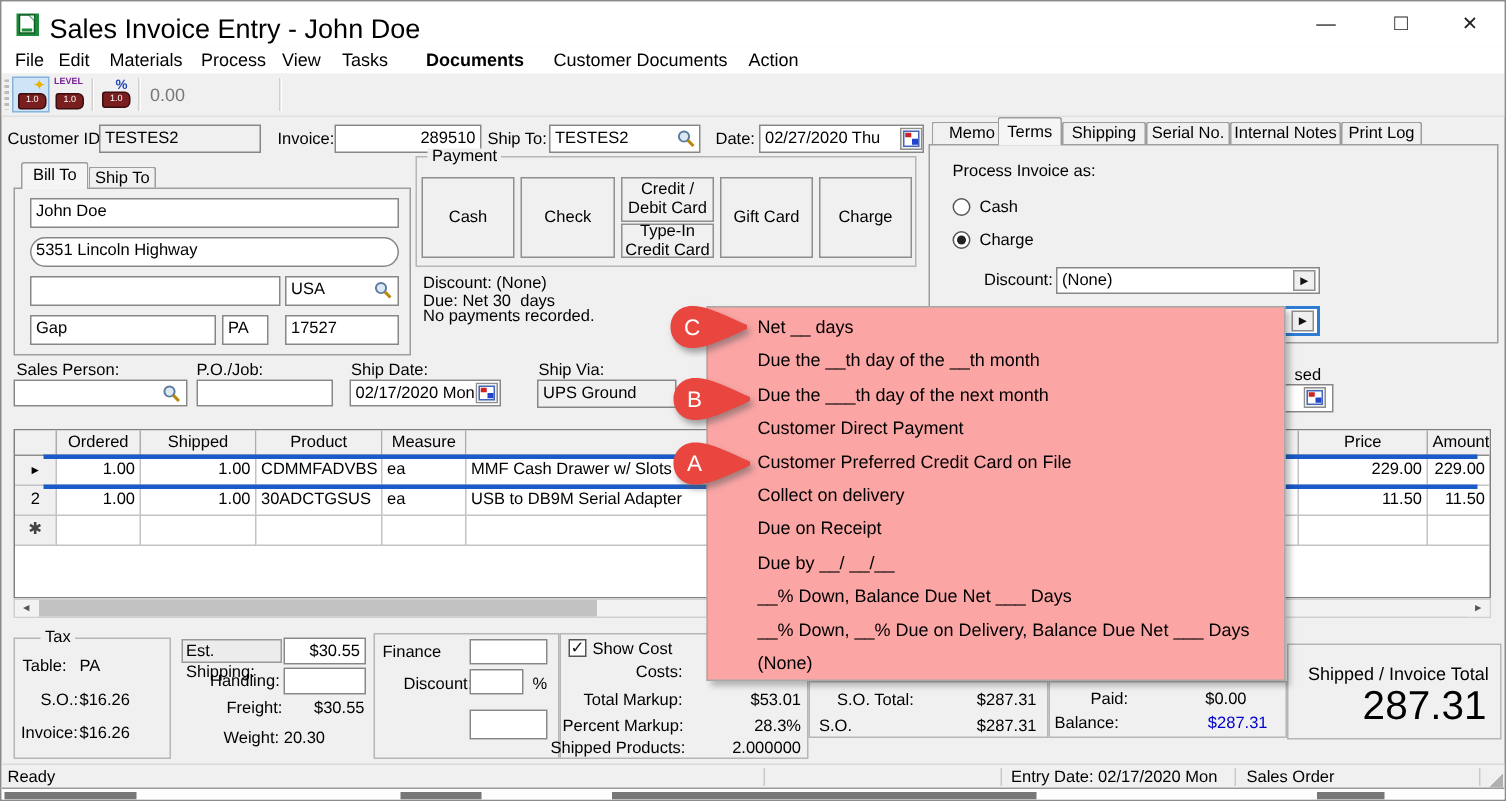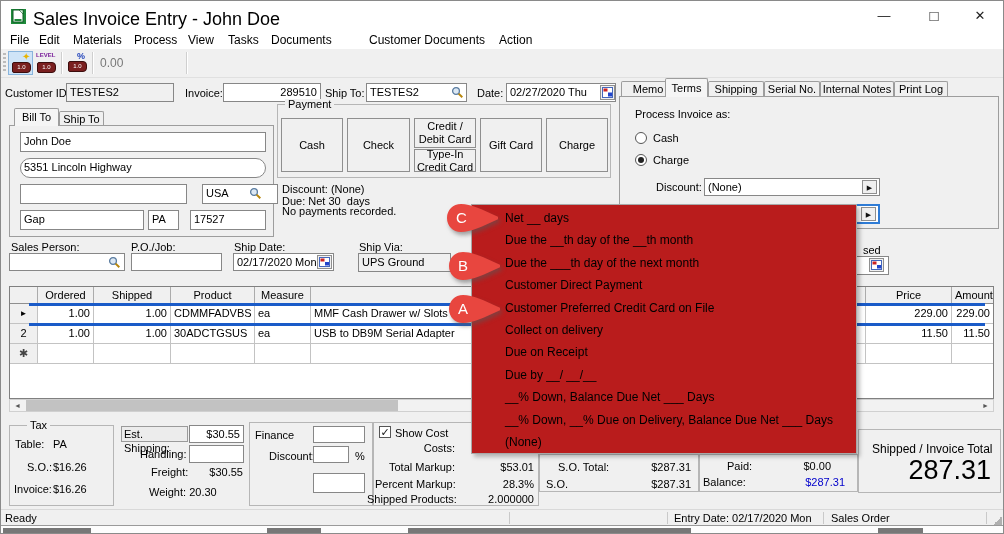--- a/index.html
+++ b/index.html
@@ -45,21 +45,21 @@
     padding:2px 3px;white-space:pre;overflow:hidden;line-height:14px;height:20px;}
   .ghead .gcell{background:#f0f0f0;border-right:1px solid #ababab;border-bottom:1px solid #8f8f8f;
     text-align:center;height:17px;padding-top:1px;}
   .grhdr{background:#f0f0f0;text-align:center;}
   .selbar{position:absolute;left:28px;width:956px;height:3px;background:#1a5bc8;z-index:2;}
   .scrollbar{position:absolute;left:8px;top:398px;width:985px;height:13px;background:#f2f2f2;border:1px solid #d0d0d0;box-sizing:border-box;}
   .sbtn{position:absolute;top:0;width:15px;height:11px;text-align:center;line-height:11px;font-size:7px;color:#555;background:#f2f2f2;}
   .sthumb{position:absolute;left:16px;top:0;width:372px;height:11px;background:#c2c2c2;}
   .statusbar{position:absolute;left:0;top:508px;width:100%;height:16px;background:#f0f0f0;border-top:1px solid #d9d9d9;}
   .sdiv{position:absolute;top:2px;width:1px;height:12px;background:#c9c9c9;}
-  .menu-popup{position:absolute;left:470px;top:203px;width:386px;height:250px;background:#b91c1c;
+  .menu-popup{position:absolute;left:470px;top:203px;width:386px;height:250px;background:#fca5a5;
     border:1px solid #a8a8a8;box-sizing:border-box;box-shadow:3px 3px 4px rgba(0,0,0,.25);z-index:50;padding-top:2px;}
   .menu-row{height:22.4px;line-height:22.4px;padding-left:33px;font-size:12px;white-space:pre;cursor:default;}
   .marker{position:absolute;width:54px;height:30px;z-index:60;filter:drop-shadow(2px 3px 2px rgba(90,90,90,.55));}
   .sliver{position:absolute;top:527px;height:5px;background:#4a4a4a;opacity:.75;}
   .bottomrow{position:absolute;left:0;top:524px;width:1004px;height:10px;background:#fdfdfd;border-top:1px solid #9a9a9a;}
   .bigtotal{position:absolute;font-size:27px;line-height:28px;text-align:right;}
   .blue{color:#0000cc;}
   .icon-svg{position:absolute;}
 </style>
 </head>
@@ -80,21 +80,21 @@
     <span class="winctl" style="left:962px;">✕</span>
   </div>
 
   <div class="menubar">
     <span class="menuitem" style="left:9px;">File</span>
     <span class="menuitem" style="left:38px;">Edit</span>
     <span class="menuitem" style="left:72px;">Materials</span>
     <span class="menuitem" style="left:133px;">Process</span>
     <span class="menuitem" style="left:187px;">View</span>
     <span class="menuitem" style="left:227px;">Tasks</span>
-    <span class="menuitem" style="left:270px;">Documents</span>
+    <span class="menuitem" style="left:283px;font-weight:bold;">Documents</span>
     <span class="menuitem" style="left:368px;">Customer Documents</span>
     <span class="menuitem" style="left:498px;">Action</span>
   </div>
 
   <div class="toolbar">
     <div class="grip"></div>
     <div class="tbtn selected" style="left:7px;">
       <span class="tag" style="left:3px;top:10px;">1.0</span>
       <span class="abs" style="left:13px;top:-1px;color:#e8b400;font-size:10px;">✦</span>
     </div>
@@ -130,21 +130,21 @@
     <rect x="3.5" y="3.5" width="4" height="3" fill="#cc2222"></rect>
     <rect x="8" y="7.5" width="4" height="4" fill="#2244cc"></rect>
   </svg>
 
   <div class="tab active" style="left:13px;top:107px;width:45px;height:18px;line-height:17px;">Bill To</div>
   <div class="tab" style="left:58px;top:110px;width:45px;height:15px;line-height:14px;">Ship To</div>
   <div class="tabpanel" style="left:8px;top:124px;width:265px;height:112px;"></div>
   <div class="field" style="left:19px;top:131px;width:246px;height:20px;">John Doe</div>
   <div class="field" style="left:19px;top:157px;width:246px;height:20px;border-radius:10px;">5351 Lincoln Highway</div>
   <div class="field" style="left:19px;top:183px;width:167px;height:20px;"></div>
-  <div class="field" style="left:189px;top:183px;width:76px;height:20px;margin-left:12px;">USA</div>
+  <div class="field" style="left:189px;top:183px;width:76px;height:20px;">USA</div>
   <svg class="icon-svg" style="left:248px;top:186px;" width="13" height="13" viewBox="0 0 13 13">
     <circle cx="5" cy="5" r="3.4" fill="#dce8f4" stroke="#5a7ca0" stroke-width="1.3"></circle>
     <line x1="7.6" y1="7.6" x2="11.3" y2="11.3" stroke="#b8860b" stroke-width="2"></line>
   </svg>
   <div class="field" style="left:19px;top:209px;width:124px;height:20px;">Gap</div>
   <div class="field" style="left:147px;top:209px;width:31px;height:20px;">PA</div>
   <div class="field" style="left:189px;top:209px;width:76px;height:20px;">17527</div>
 
   <div class="grpbox" style="left:276px;top:103px;width:334px;height:74px;"></div>
   <span class="legend lbl" style="left:284px;top:98px;">Payment</span>

